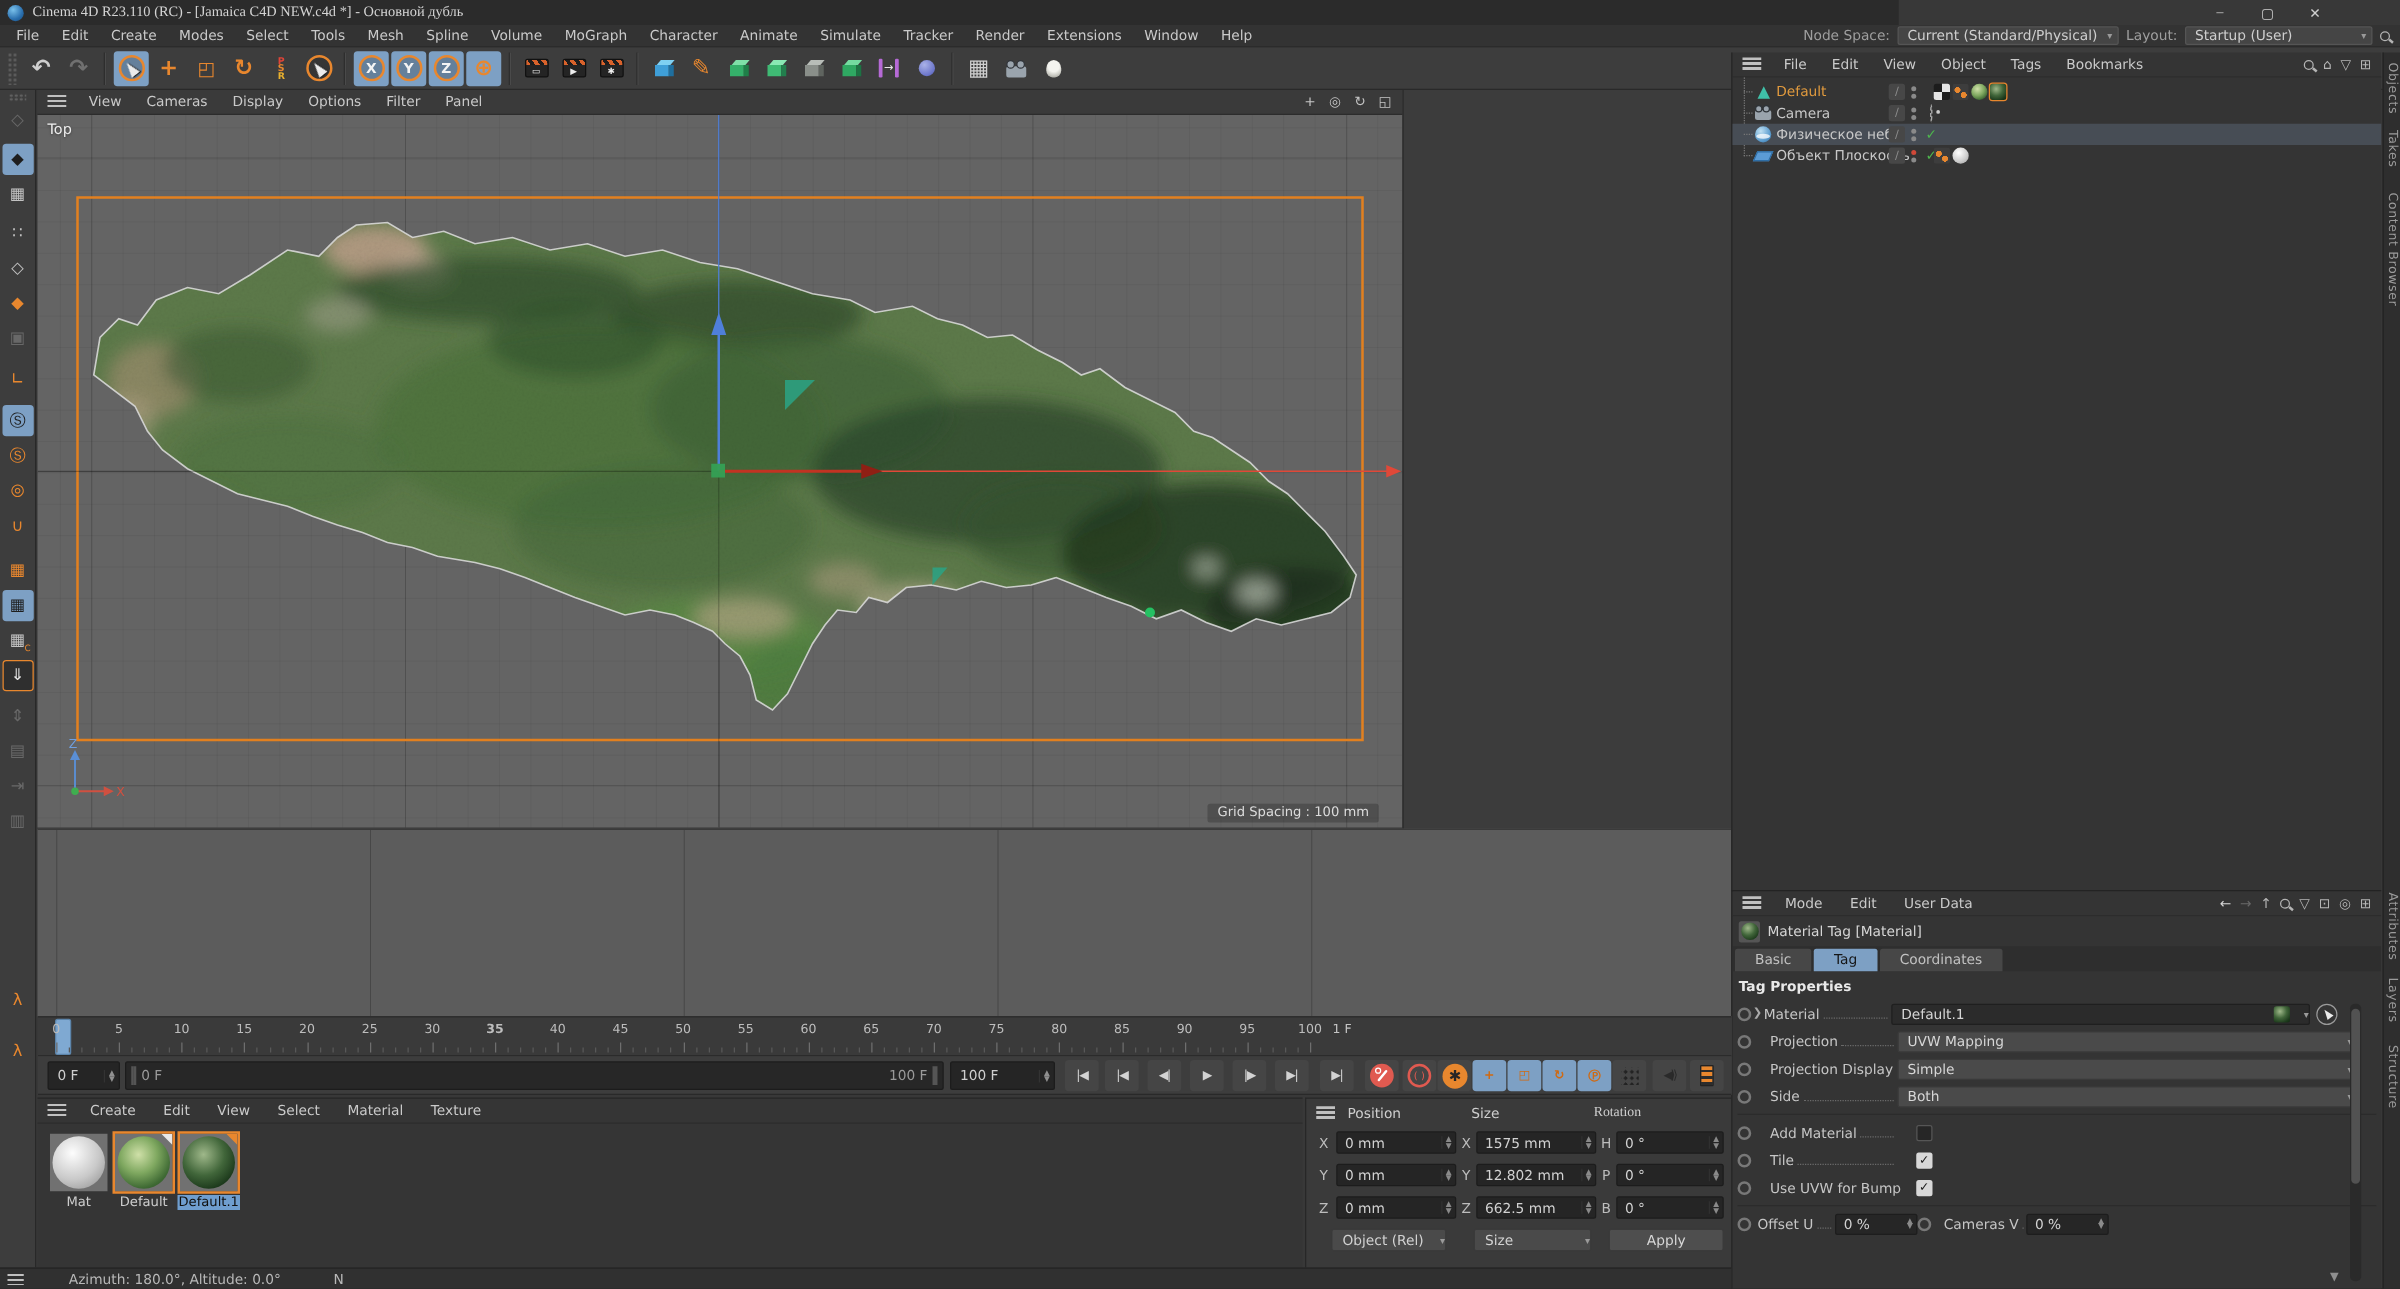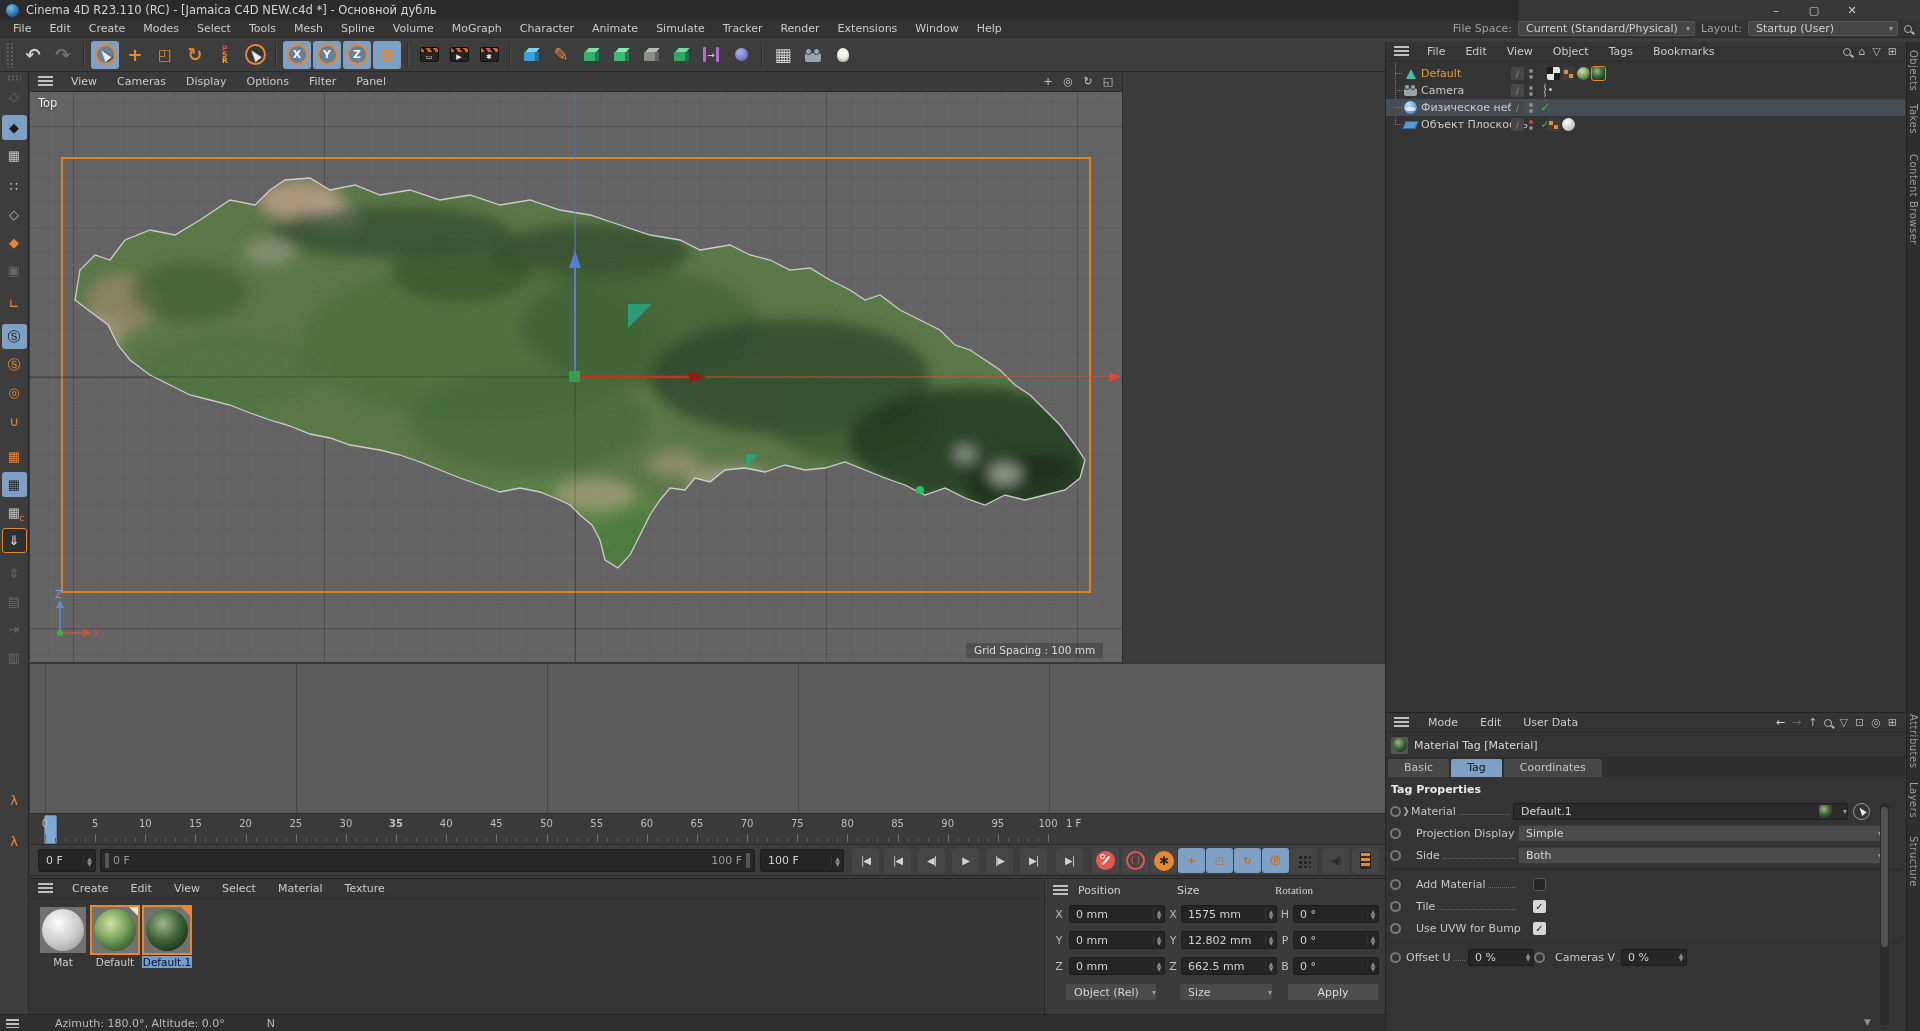--- a/index.html
+++ b/index.html
@@ -1,21 +1,21 @@
 <!DOCTYPE html>
 <html><head>
 <meta charset="utf-8">
 <style>
   html,body{margin:0;padding:0;background:#1d1d1d;}
   body{font-family:"DejaVu Sans","Liberation Sans",sans-serif;font-size:11px;color:#c8c8c8;}
   *{box-sizing:border-box;user-select:none;}
   #app{position:relative;width:1920px;height:1031px;background:#383838;overflow:hidden;}
 
   
-  .titlebar{position:absolute;left:0;top:0;width:1519px;height:20px;background:#2b2b2b;display:flex;align-items:center;color:#d4d4d4;font-size:11.5px;}
+  .titlebar{position:absolute;left:0;top:0;width:1519px;height:20px;background:#2b2b2b;display:flex;align-items:center;color:#d4d4d4;font-size:11.5px;font-family:Liberation Serif, serif;}
   .c4dlogo{width:13px;height:13px;border-radius:50%;margin:0 7px 0 6px;background:radial-gradient(circle at 35% 30%,#79c0ea,#2a6fae 60%,#174a7b);}
   .winbtn{position:absolute;top:0;width:28px;height:20px;display:flex;align-items:center;justify-content:center;color:#cfcfcf;font-size:11px;}
 
   
   .menubar{position:absolute;left:0;top:20px;width:1920px;height:18px;background:#333333;display:flex;align-items:center;border-bottom:1px solid #2a2a2a;}
   .menu-item{padding:1px 9px;color:#cacaca;white-space:nowrap;}
   .mb-right{margin-left:auto;display:flex;align-items:center;gap:6px;padding-right:8px;}
   .mb-label{color:#9f9f9f;}
   .mb-drop{background:#454545;border:1px solid #555;border-radius:2px;height:15px;display:flex;align-items:center;padding:0 4px 0 7px;color:#cfcfcf;min-width:170px;justify-content:space-between;}
   .chev{color:#9a9a9a;font-size:8px;margin-left:8px;}
@@ -237,21 +237,21 @@
         <span class="menu-item">Character</span>
         <span class="menu-item">Animate</span>
         <span class="menu-item">Simulate</span>
         <span class="menu-item">Tracker</span>
         <span class="menu-item">Render</span>
         <span class="menu-item">Extensions</span>
         <span class="menu-item">Window</span>
         <span class="menu-item">Help</span>
       </div>
     <div class="mb-right">
-      <span class="mb-label">File Space:</span>
+      <span class="mb-label">Node Space:</span>
       <span class="mb-drop">
         <span>Current (Standard/Physical)</span>
           <span class="chev">▾</span>
       </span>
       <span class="mb-label">Layout:</span>
       <span class="mb-drop" style="min-width:150px;">
         <span>Startup (User)</span>
           <span class="chev">▾</span>
       </span>
       <span class="icon-search"></span>
@@ -1033,20 +1033,31 @@
             <span class="minisphere"></span>
             <span class="chev">▾</span>
           </span>
           <span class="picker">
             <span class="cursor-icon"></span>
           </span>
         </div>
         <div class="arow">
           <span class="adot"></span>
           <span class="albl noexp">
+            <span class="t">Projection</span>
+            <span class="lead"></span>
+          </span>
+          <span class="afield drop">
+            <span class="dv">UVW Mapping</span>
+            <span class="chev">▾</span>
+          </span>
+        </div>
+        <div class="arow">
+          <span class="adot"></span>
+          <span class="albl noexp">
             <span class="t">Projection Display</span>
             <span class="lead"></span>
           </span>
           <span class="afield drop">
             <span class="dv">Simple</span>
             <span class="chev">▾</span>
           </span>
         </div>
         <div class="arow">
           <span class="adot"></span>

